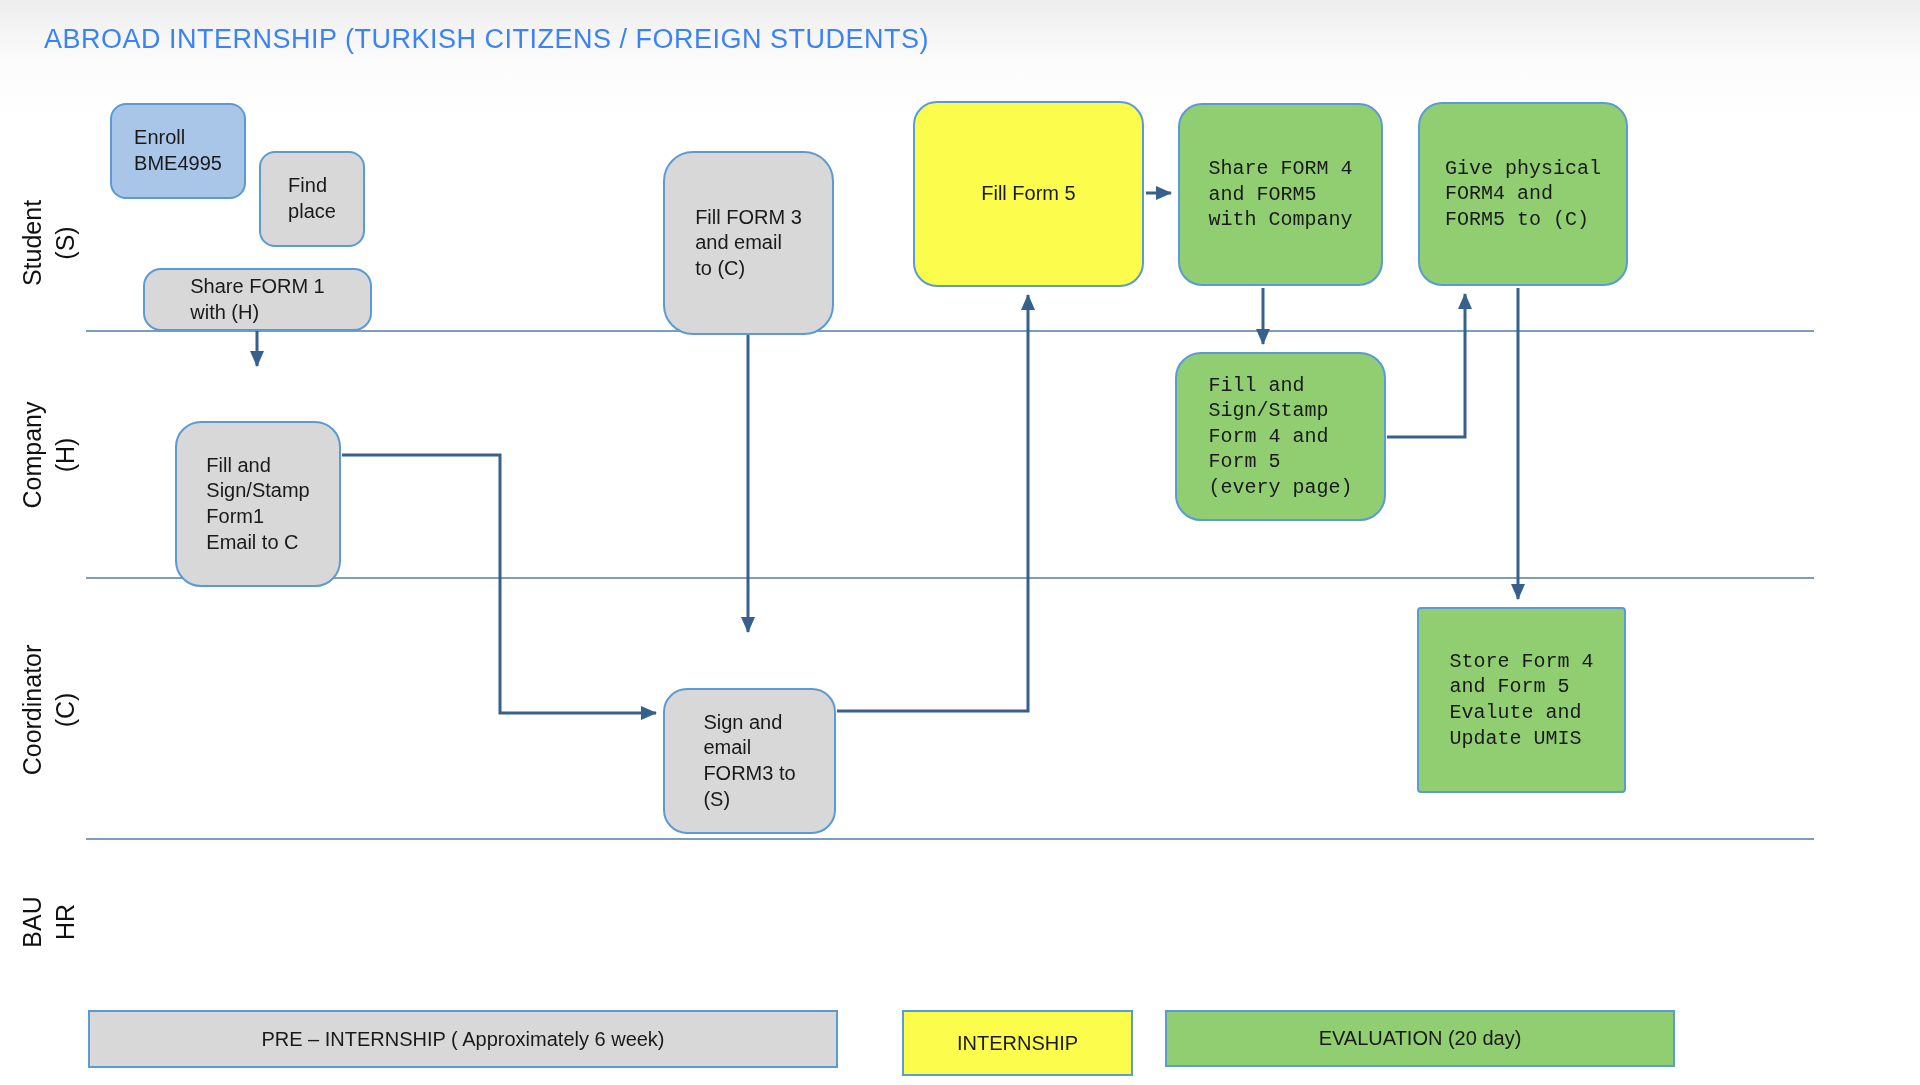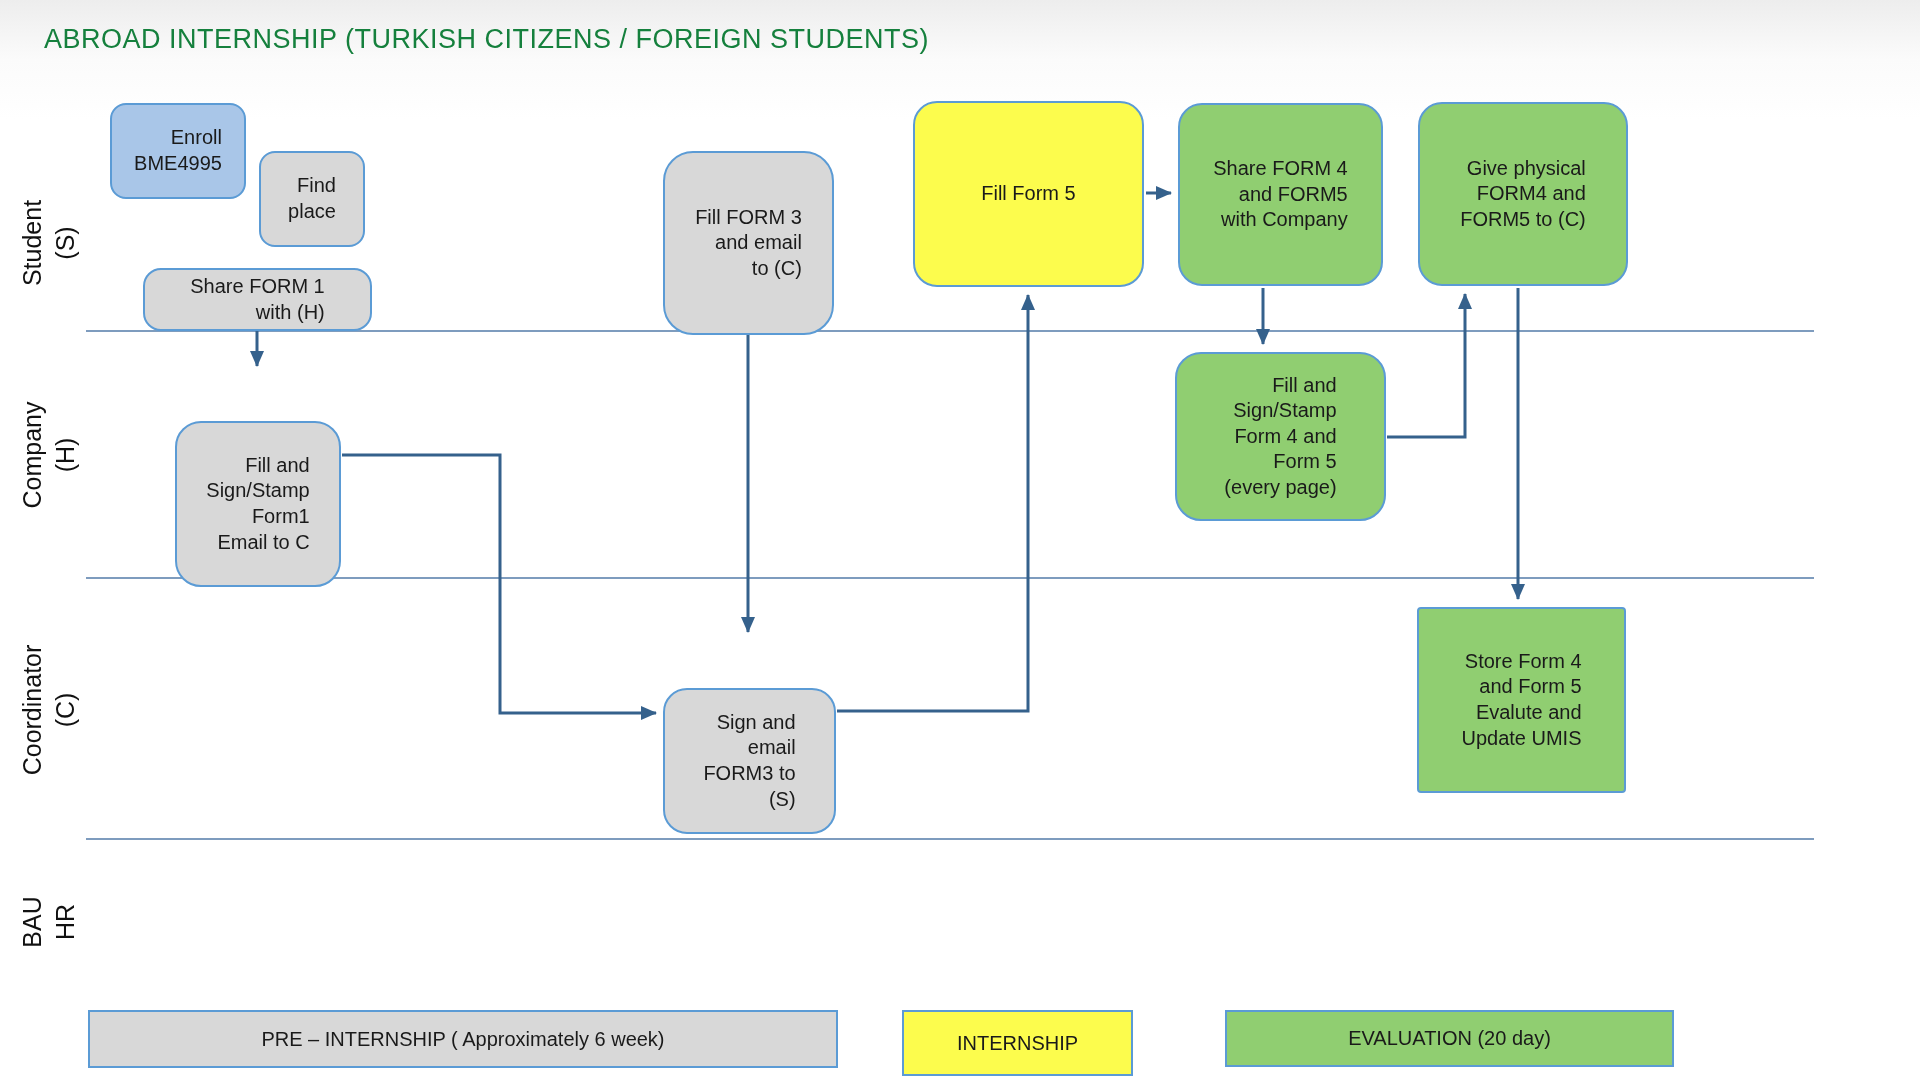--- a/index.html
+++ b/index.html
@@ -15,67 +15,67 @@
   *{box-sizing:border-box;}
   html,body{margin:0;padding:0;}
   body{
     width:1920px;height:1085px;position:relative;overflow:hidden;
     font-family:"Liberation Sans","DejaVu Sans",sans-serif;
     color:var(--ink);
     background:linear-gradient(180deg,#ededed 0px,#fbfbfb 60px,#ffffff 120px);
   }
   .title{
     position:absolute;left:44px;top:24px;margin:0;
-    font-size:27px;font-weight:500;letter-spacing:.5px;color:#15803d;
+    font-size:27px;font-weight:500;letter-spacing:.5px;color:#3b82f6;
   }
   .lane-label{
     position:absolute;left:48px;
     transform:translate(-50%,-50%) rotate(-90deg);
     font-size:25px;line-height:1.3;text-align:center;
     white-space:pre-line;color:#111;
   }
   .lane-label.l-student{top:243px;}
   .lane-label.l-company{top:455px;}
   .lane-label.l-coordinator{top:710px;}
   .lane-label.l-bauhr{top:922px;}
   .lane-divider{
     position:absolute;left:86px;width:1728px;height:2px;
     background:var(--lane-line);
   }
   .d1{top:330px;} .d2{top:577px;} .d3{top:838px;}
   .node{
     position:absolute;display:flex;align-items:center;justify-content:center;
     border:2px solid var(--box-border);
-    font-size:20px;line-height:1.28;text-align:right;
+    font-size:20px;line-height:1.28;text-align:left;
     white-space:pre-line;
   }
   .rounded{border-radius:24px;}
   .rounded-sm{border-radius:16px;}
   .blue{background:var(--fill-blue);}
   .gray{background:var(--fill-gray);margin-top:48px;}
   .yellow{background:var(--fill-yellow);}
-  .green{background:var(--fill-green);}
+  .green{background:var(--fill-green);font-family:Liberation Mono, monospace;}
   .b-enroll{left:110px;top:103px;width:136px;height:96px;}
   .b-find{left:259px;top:103px;width:106px;height:96px;}
   .b-share1{left:143px;top:220px;width:229px;height:63px;border-radius:18px;}
   .b-form3{left:663px;top:103px;width:171px;height:184px;border-radius:30px;}
   .b-form5{left:913px;top:101px;width:231px;height:186px;}
   .b-share45{left:1178px;top:103px;width:205px;height:183px;}
   .b-givephys{left:1418px;top:102px;width:210px;height:184px;}
   .b-cform1{left:175px;top:373px;width:166px;height:166px;border-radius:26px;}
   .b-cform45{left:1175px;top:352px;width:211px;height:169px;border-radius:26px;}
   .b-sign3{left:663px;top:640px;width:173px;height:146px;}
   .b-store{left:1417px;top:607px;width:209px;height:186px;border-radius:4px;}
   .legend{
     position:absolute;display:flex;align-items:center;justify-content:center;
     border:2px solid var(--box-border);font-size:20px;text-align:center;
   }
   .lg-pre{left:88px;top:1010px;width:750px;height:58px;background:var(--fill-gray);}
   .lg-int{left:902px;top:1010px;width:231px;height:66px;background:var(--fill-yellow);}
-  .lg-eval{left:1225px;top:1010px;width:449px;height:57px;background:var(--fill-green);}
+  .lg-eval{left:1165px;top:1010px;width:510px;height:57px;background:var(--fill-green);}
   svg.arrows{position:absolute;left:0;top:0;pointer-events:none;}
   svg.arrows polyline{fill:none;stroke:var(--arrow);stroke-width:3px;}
 </style>
 </head>
 <body>
 
 <h1 class="title">ABROAD INTERNSHIP (TURKISH CITIZENS / FOREIGN STUDENTS)</h1>
 
 <div class="lane-label l-student">Student
 (S)</div>

